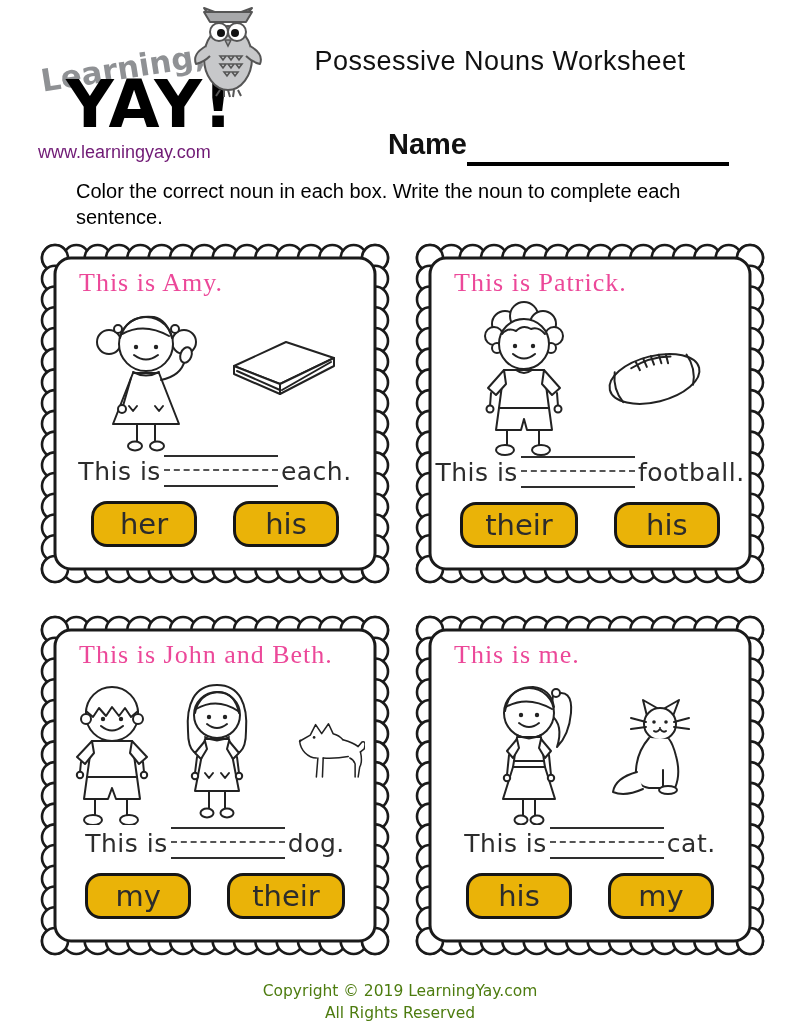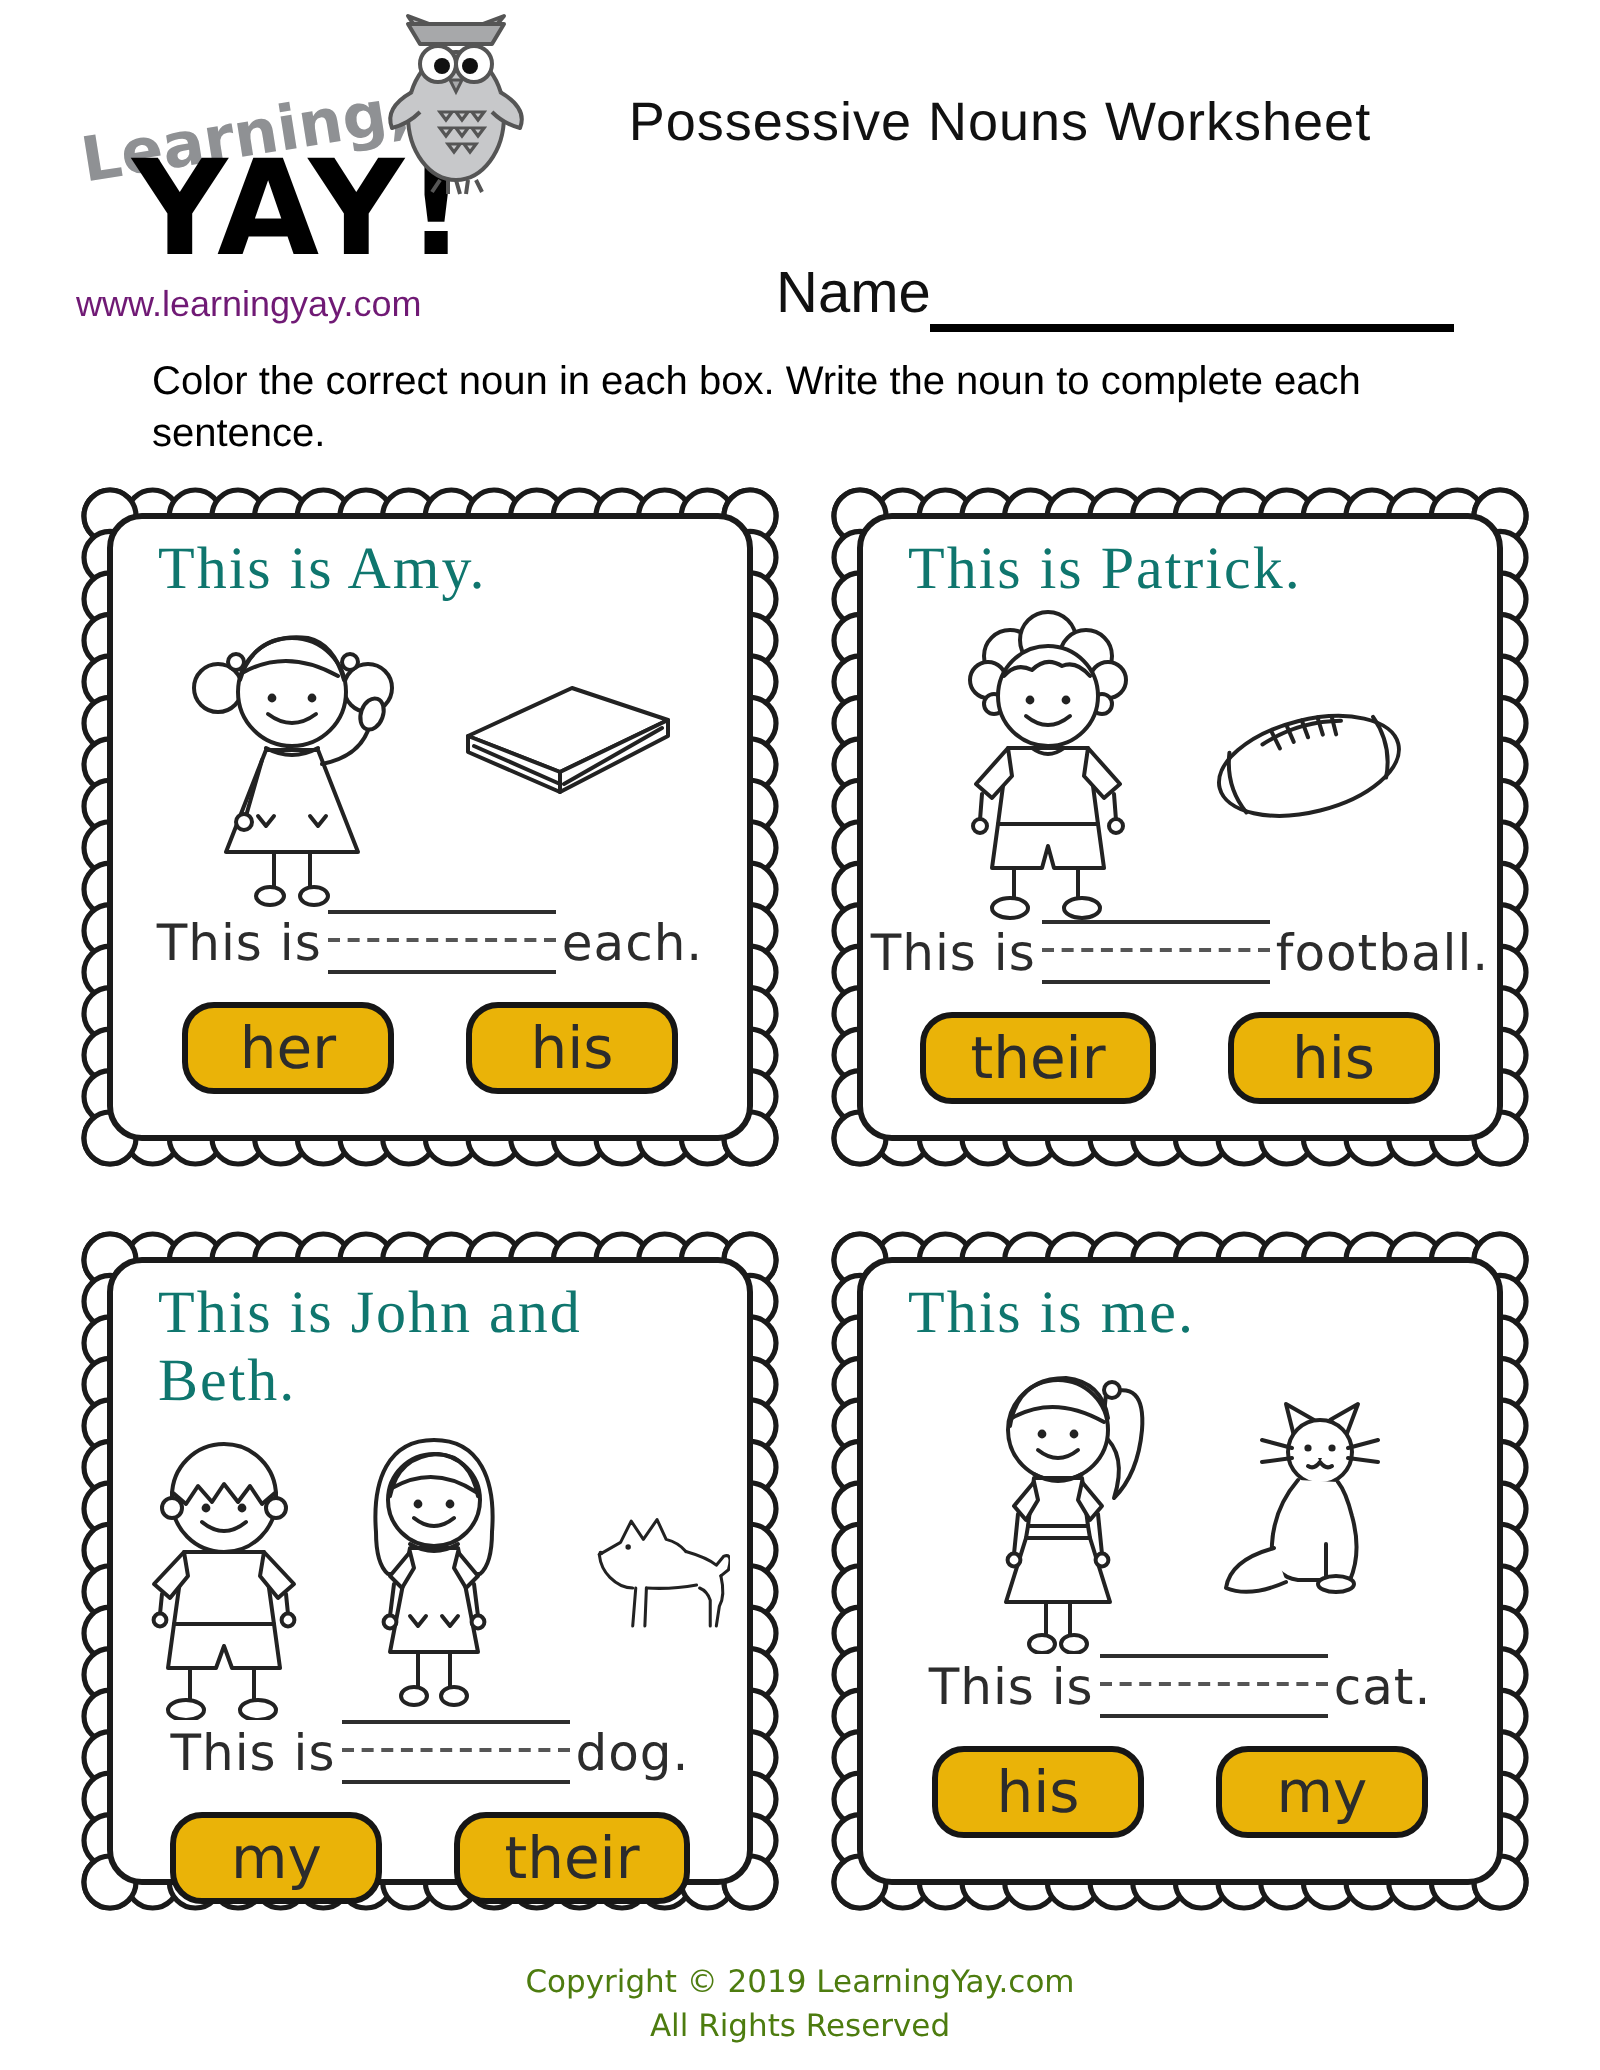--- a/index.html
+++ b/index.html
@@ -13,40 +13,40 @@
           color:#8f9194;letter-spacing:0px;}
   .brand2{position:absolute;left:28px;top:56px;font-family:"DejaVu Sans",sans-serif;
           font-weight:800;font-size:66px;color:#000000;letter-spacing:1px;}
   .site{position:absolute;left:0;top:132px;width:215px;text-align:left;
         font-size:18px;color:#701a75;}
   .owl{position:absolute;left:152px;top:-4px;}
 
   .title{position:absolute;left:300px;top:46px;width:400px;text-align:center;
          font-size:27px;font-weight:400;letter-spacing:.5px;
          font-family:"Liberation Sans",sans-serif;}
-  .nameline{position:absolute;left:388px;top:128px;display:flex;align-items:center;
-            font-size:29px;font-weight:400;}
+  .nameline{position:absolute;left:388px;top:128px;display:flex;align-items:flex-start;
+            font-size:29px;font-weight:700;}
   .nameblank{display:inline-block;width:262px;height:34px;border-bottom:4px solid #000;}
 
   .instructions{position:absolute;left:76px;top:178px;width:660px;margin:0;
                 font-size:20px;line-height:1.32;color:#000;}
 
   
   .grid{position:absolute;left:40px;top:243px;display:grid;
         grid-template-columns:350px 350px;gap:31px 25px;}
   .card{position:relative;width:350px;height:341px;}
   .scallop{position:absolute;left:0;top:0;}
   .sc{fill:#fff;stroke:#1a1a1a;stroke-width:2.6;}
   .inner-rect{fill:#fff;stroke:#1a1a1a;stroke-width:3;}
   .card-content{position:absolute;left:15px;top:15px;width:320px;height:311px;
                 display:flex;flex-direction:column;align-items:center;box-sizing:border-box;
                 padding:10px 10px 12px;}
   .card-heading{align-self:flex-start;margin-left:14px;
                 font-family:"Liberation Serif","DejaVu Serif",serif;
-                font-size:30px;letter-spacing:1px;color:#0f766e;}
+                font-size:26px;letter-spacing:1px;color:#ec4899;}
   .art-row{flex:1;display:flex;align-items:center;justify-content:center;
            gap:22px;width:100%;}
   .kids{display:flex;align-items:flex-end;gap:2px;}
 
   .sentence{display:flex;align-items:center;gap:3px;white-space:nowrap;
             font-family:"DejaVu Sans",sans-serif;font-weight:400;font-size:25px;
             color:#2c2c2c;letter-spacing:.5px;margin-bottom:8px;}
   .blank{position:relative;width:114px;height:28px;
          border-top:2px solid #2e2e2e;border-bottom:2px solid #2e2e2e;}
   .blank::after{content:"";position:absolute;left:0;right:0;top:12px;

